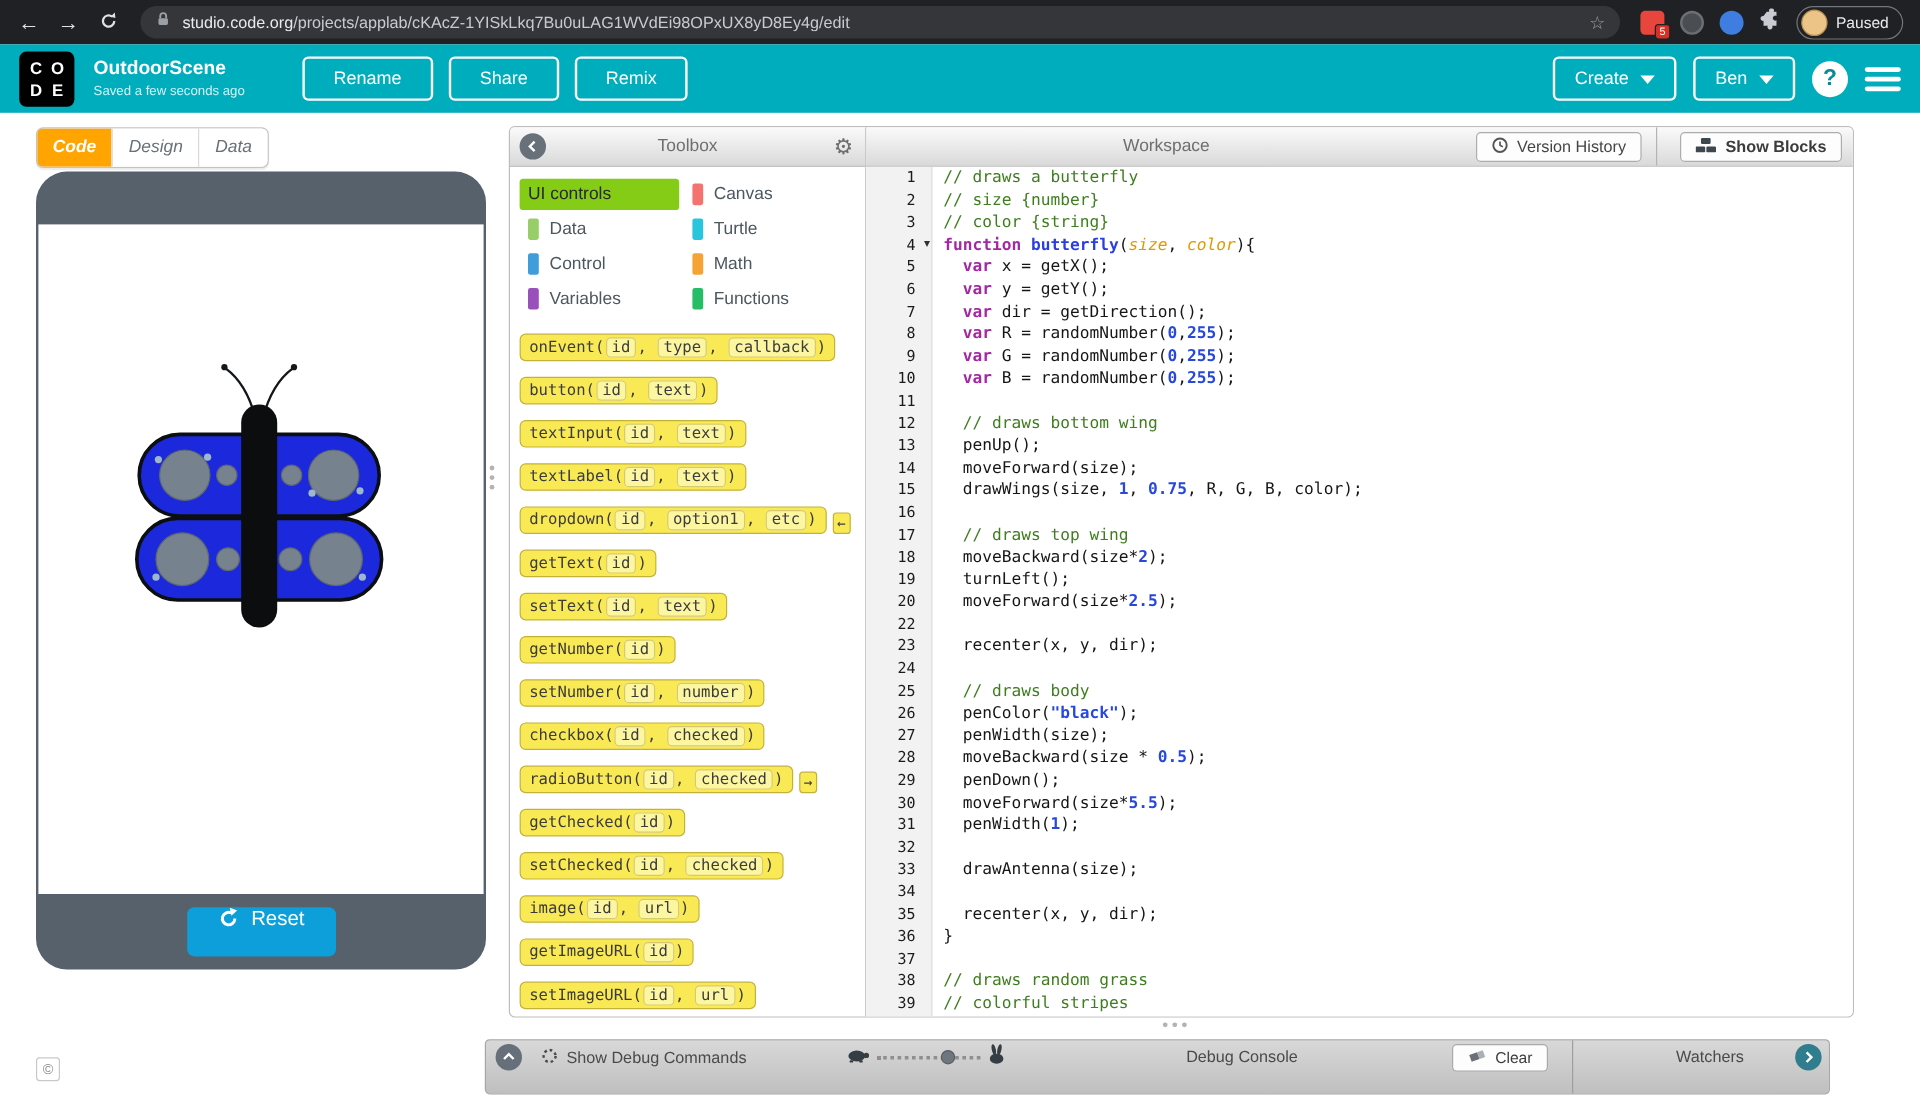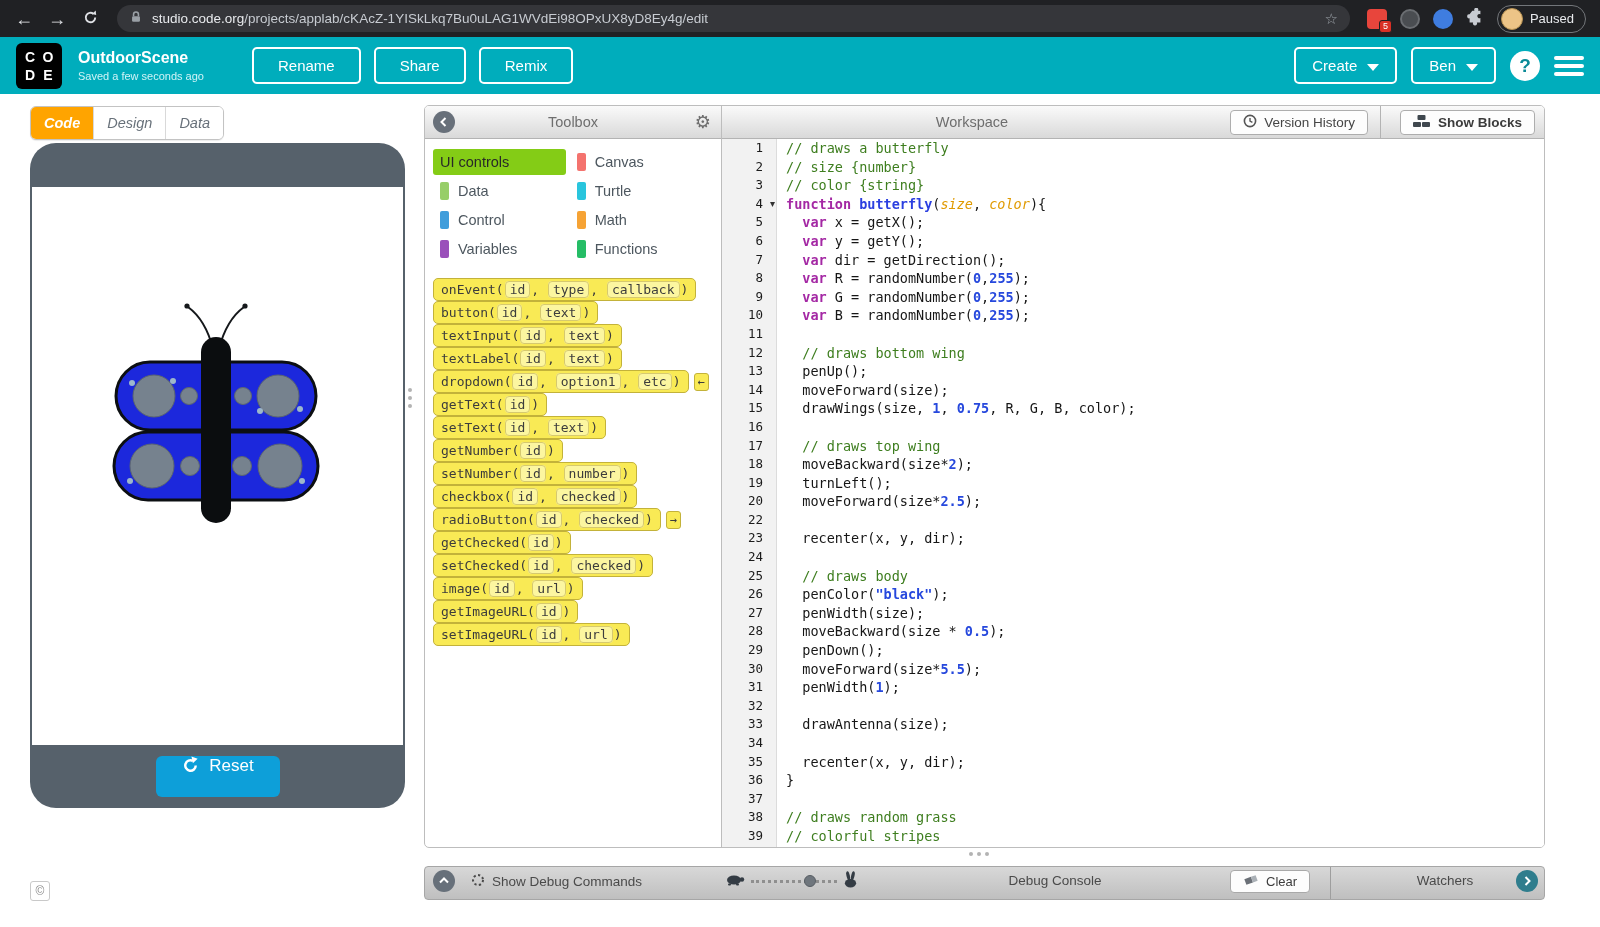--- a/index.html
+++ b/index.html
@@ -78,21 +78,21 @@
   
   .toolbox { position:absolute; left:0; top:0; width:296px; height:100%; }
   .tb-back { position:absolute; left:8px; top:5px; width:22px; height:22px; border-radius:50%; background:#68707a;
     display:flex; align-items:center; justify-content:center; }
   .tb-gear { position:absolute; right:10px; top:4px; color:#6e6e6e; font-size:18px; line-height:24px; }
   .cats { display:grid; grid-template-columns:1fr 1.08fr; row-gap:3px; column-gap:4px; padding:10px 8px 8px; }
   .cat { display:flex; align-items:center; gap:9px; padding:4px 7px; border-radius:3px; font-size:14.5px; color:#4d575f; }
   .cat-marker { width:9px; height:18px; border-radius:2px; flex:0 0 auto; }
   .cat.active { background:#84cc16; color:#282828; }
   .blocks { padding:8px 8px 0; }
-  .block-row { margin-bottom:0; display:flex; align-items:center; }
+  .block-row { margin-bottom:13px; display:flex; align-items:flex-end; }
   .block { display:inline-block; background:#f9ea55; border:1px solid #c3b23a; border-radius:5px; padding:3px 7px;
     font-family:"DejaVu Sans Mono", monospace; font-size:13px; color:#3c3c3c; white-space:nowrap; }
   .chip { background:#fcf6a0; border:1px solid #d6c96e; border-radius:4px; padding:0 4px; margin:0 1px; }
   .ovf { margin-left:5px; border:1px solid #c3b23a; background:#f9ea55; border-radius:3px; padding:1px 3px;
     font-family:"DejaVu Sans Mono", monospace; font-size:12px; color:#3c3c3c; }
 
   
   .workspace { position:absolute; left:296px; top:0; right:0; bottom:0; border-left:1px solid #bdbdbd; }
   .ws-title { position:absolute; left:205px; top:0; width:90px; text-align:center; line-height:32px; color:#6e6e6e; font-size:14.5px; }
   .ws-btn { position:absolute; top:4px; height:25px; display:flex; align-items:center; gap:7px;
@@ -111,21 +111,21 @@
   .code { white-space:pre; padding-left:10px; font-family:"DejaVu Sans Mono", monospace; font-size:13.5px; color:#161616; }
   .t-com { color:#3e7e1f; }
   .t-kw  { color:#a428a4; font-weight:bold; }
   .t-fn  { color:#2b3fe0; font-weight:bold; }
   .t-prm { color:#e09a00; font-style:italic; }
   .t-num { color:#2648dd; font-weight:bold; }
   .t-str { color:#2648dd; font-weight:bold; }
   .t-pln { color:#161616; }
 
   
-  .debug { position:absolute; left:424px; top:866px; width:1121px; height:34px;
+  .debug { position:absolute; left:404px; top:866px; width:1121px; height:46px;
     background:linear-gradient(#d8d8d8,#bfbfbf); border:1px solid #a6a6a6; border-radius:4px; }
   .dbg-circle { position:absolute; top:3px; width:22px; height:22px; border-radius:50%; background:#67707a;
     display:flex; align-items:center; justify-content:center; }
   .dbg-collapse { left:8px; }
   .dbg-next { right:6px; background:#2f7d8d; }
   .dbg-cmds { position:absolute; left:46px; top:0; height:28px; display:flex; align-items:center; gap:7px;
     color:#4a4a4a; font-size:13.5px; }
   .dbg-slider { position:absolute; left:300px; top:0; height:28px; display:flex; align-items:center; gap:6px; }
   .slider-track { position:relative; width:86px; border-top:3px dotted #8f8f8f; height:3px; }
   .slider-knob { position:absolute; left:62%; top:-8px; width:12px; height:12px; border-radius:50%;

